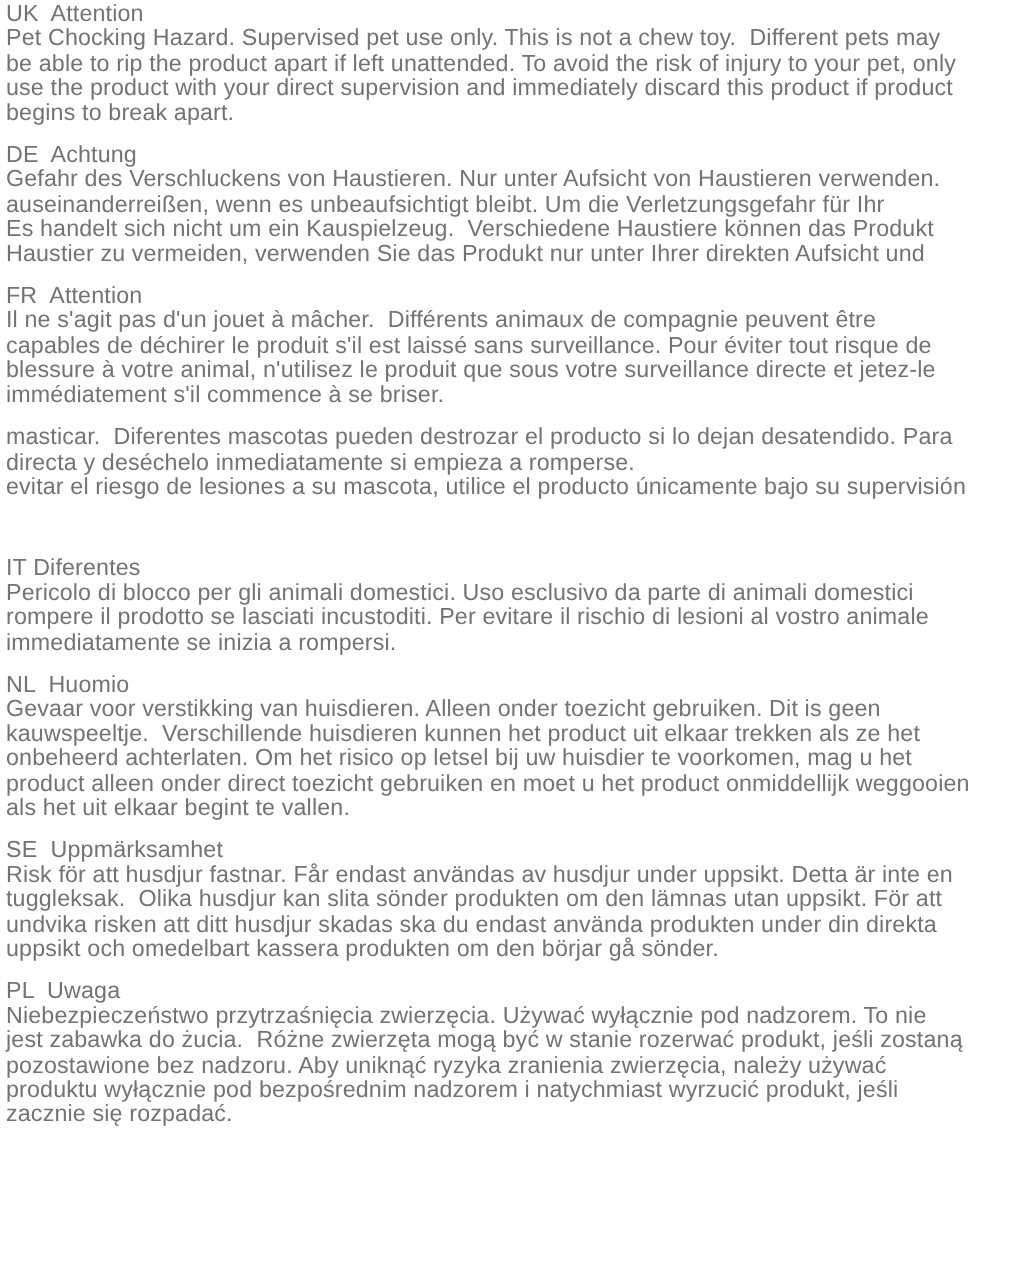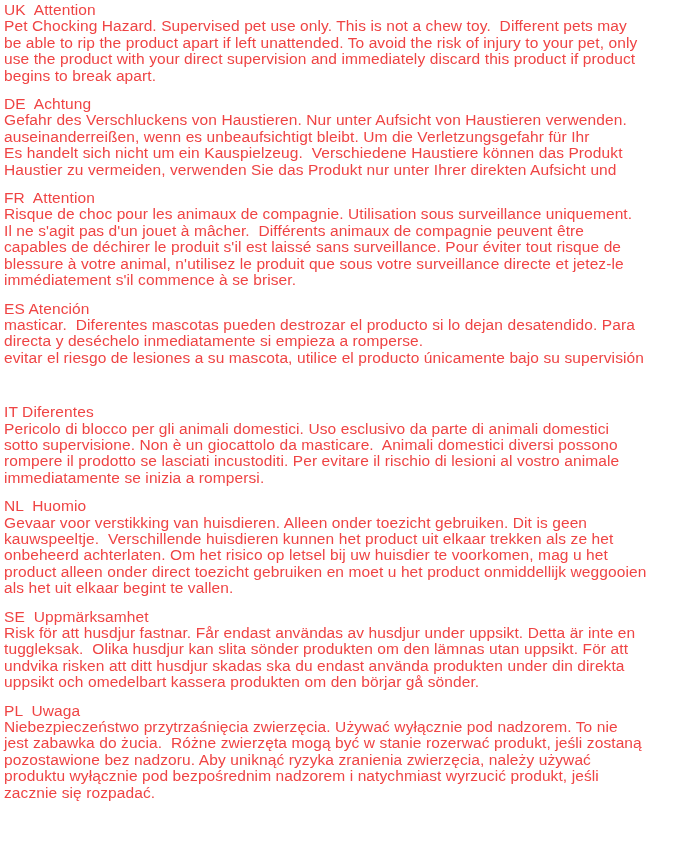--- a/index.html
+++ b/index.html
@@ -8,21 +8,21 @@
     background: #ffffff;
   }
   body {
     width: 679px;
     height: 851px;
     overflow: hidden;
     font-family: "Liberation Sans", sans-serif;
   }
   .doc {
     padding: 2px 6px 0 4px;
-    color: #ef4444;
+    color: #737373;
     font-size: 15.5px;
     line-height: 16.4px;
   }
   .section {
     margin: 0 0 12px 0;
   }
   .section-it {
     margin-top: 38px;
   }
   .heading, .line {
@@ -46,38 +46,35 @@
   <div class="section">
     <div class="heading">DE  Achtung</div>
     <div class="line">Gefahr des Verschluckens von Haustieren. Nur unter Aufsicht von Haustieren verwenden.</div>
     <div class="line">auseinanderreißen, wenn es unbeaufsichtigt bleibt. Um die Verletzungsgefahr für Ihr</div>
     <div class="line">Es handelt sich nicht um ein Kauspielzeug.  Verschiedene Haustiere können das Produkt</div>
     <div class="line">Haustier zu vermeiden, verwenden Sie das Produkt nur unter Ihrer direkten Aufsicht und</div>
   </div>
 
   <div class="section">
     <div class="heading">FR  Attention</div>
-    <div class="line">Risque de choc pour les animaux de compagnie. Utilisation sous surveillance uniquement.</div>
     <div class="line">Il ne s'agit pas d'un jouet à mâcher.  Différents animaux de compagnie peuvent être</div>
     <div class="line">capables de déchirer le produit s'il est laissé sans surveillance. Pour éviter tout risque de</div>
     <div class="line">blessure à votre animal, n'utilisez le produit que sous votre surveillance directe et jetez-le</div>
     <div class="line">immédiatement s'il commence à se briser.</div>
   </div>
 
   <div class="section">
-    <div class="heading">ES Atención</div>
     <div class="line">masticar.  Diferentes mascotas pueden destrozar el producto si lo dejan desatendido. Para</div>
     <div class="line">directa y deséchelo inmediatamente si empieza a romperse.</div>
     <div class="line">evitar el riesgo de lesiones a su mascota, utilice el producto únicamente bajo su supervisión</div>
   </div>
 
   <div class="section section-it">
     <div class="heading">IT Diferentes</div>
     <div class="line">Pericolo di blocco per gli animali domestici. Uso esclusivo da parte di animali domestici</div>
-    <div class="line">sotto supervisione. Non è un giocattolo da masticare.  Animali domestici diversi possono</div>
     <div class="line">rompere il prodotto se lasciati incustoditi. Per evitare il rischio di lesioni al vostro animale</div>
     <div class="line">immediatamente se inizia a rompersi.</div>
   </div>
 
   <div class="section">
     <div class="heading">NL  Huomio</div>
     <div class="line">Gevaar voor verstikking van huisdieren. Alleen onder toezicht gebruiken. Dit is geen</div>
     <div class="line">kauwspeeltje.  Verschillende huisdieren kunnen het product uit elkaar trekken als ze het</div>
     <div class="line">onbeheerd achterlaten. Om het risico op letsel bij uw huisdier te voorkomen, mag u het</div>
     <div class="line">product alleen onder direct toezicht gebruiken en moet u het product onmiddellijk weggooien</div>

